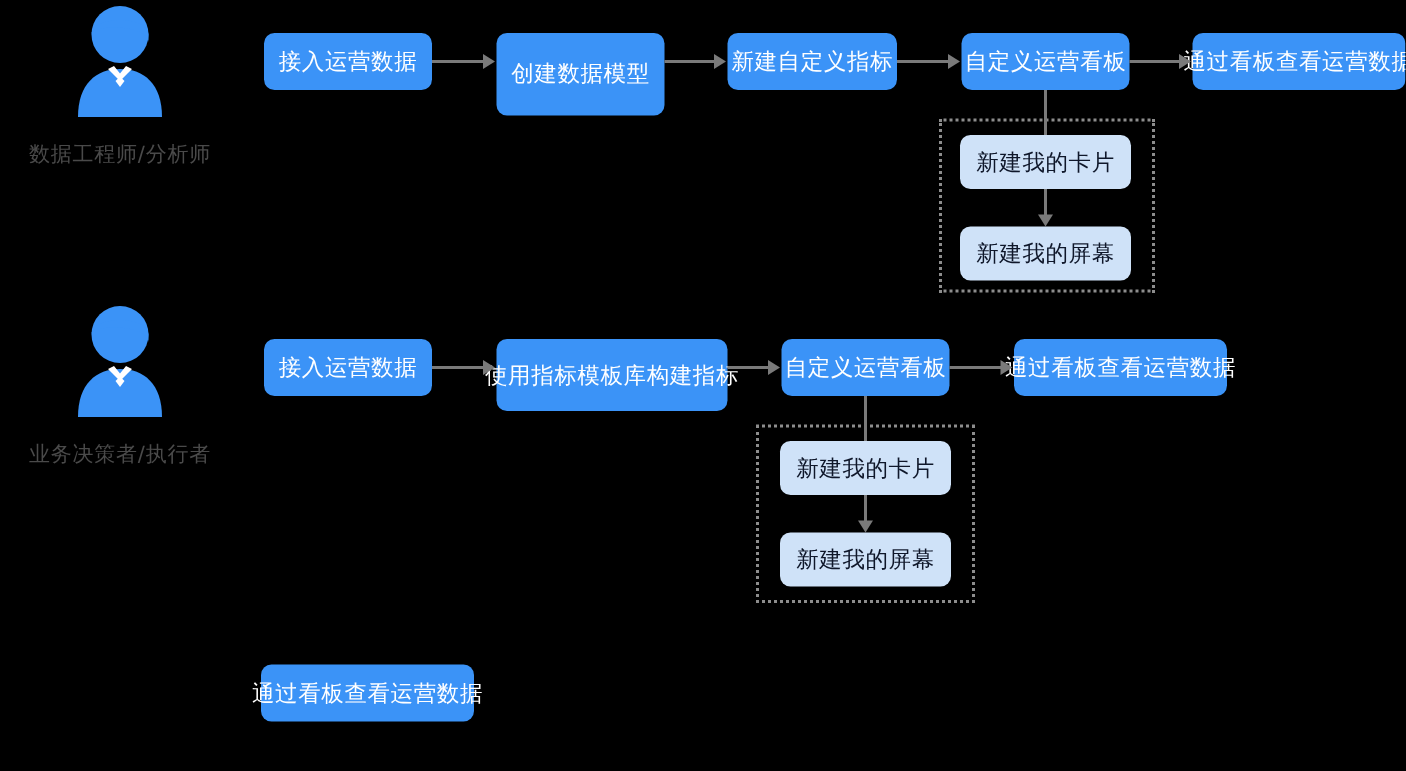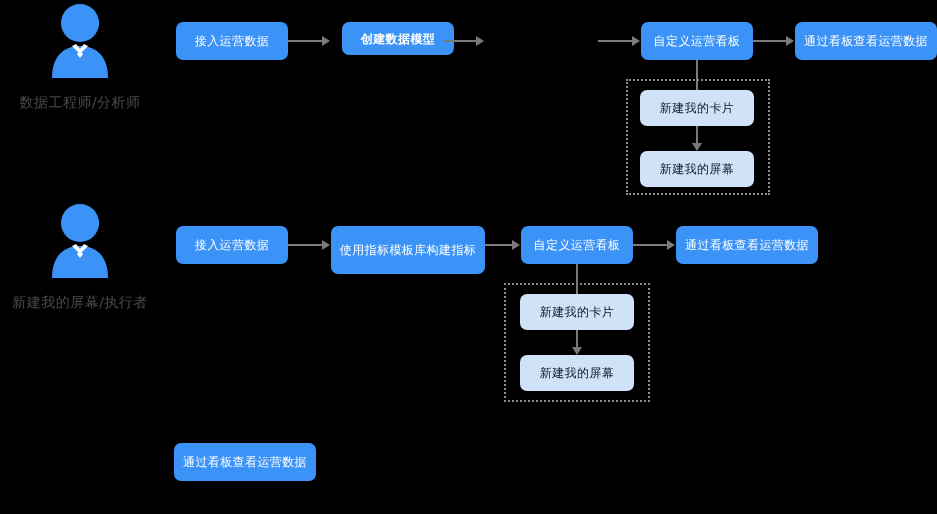--- a/index.html
+++ b/index.html
@@ -43,21 +43,21 @@
   }
 
   
   .node {
     position: absolute;
     box-sizing: border-box;
     display: flex;
     align-items: center;
     justify-content: center;
     border-radius: 7px;
-    font-size: 12px;
+    font-size: 15px;
     line-height: 1;
     white-space: nowrap;
     letter-spacing: 0.4px;
   }
   .node.primary {
     background: #3B93F7;
     color: #ffffff;
   }
   .node.soft {
     background: #CFE2F8;
@@ -108,21 +108,22 @@
       <ellipse cx="36" cy="19" rx="19" ry="19" fill="#3B93F7"></ellipse>
       <path d="M17 19 C17 6, 55 6, 55 19 L55 24 C55 12, 17 12, 17 19 Z" fill="#3B93F7"></path>
       <path d="M8 74 C8 52, 20 42, 36 42 C52 42, 64 52, 64 74 Z" fill="#3B93F7"></path>
       <path d="M28 42 L36 50 L44 42 L40 40 L36 45 L32 40 Z" fill="#FFFFFF"></path>
       <path d="M33 50 L36 47 L39 50 L36 54 Z" fill="#FFFFFF"></path>
     </svg>
     <div class="persona-label">数据工程师/分析师</div>
   </div>
 
   <div class="node primary" style="left:176px; top:22px; width:112px; height:38px;">接入运营数据</div>
-  <div class="node primary" style="left:342px; top:22px; width:112px; height:33px;font-weight:bold;">创建数据模型</div>
+  <div class="node primary" style="left:331px; top:22px; width:112px; height:55px;">创建数据模型</div>
+  <div class="node primary" style="left:485px; top:22px; width:113px; height:38px;">新建自定义指标</div>
   <div class="node primary" style="left:641px; top:22px; width:112px; height:38px;">自定义运营看板</div>
   <div class="node primary" style="left:795px; top:22px; width:142px; height:38px;">通过看板查看运营数据</div>
 
   <div class="conn-h" style="left:288px; top:40px; width:35px;"></div>
   <div class="arrow-r" style="left:322px; top:36px;"></div>
   <div class="conn-h" style="left:443px; top:40px; width:34px;"></div>
   <div class="arrow-r" style="left:476px; top:36px;"></div>
   <div class="conn-h" style="left:598px; top:40px; width:35px;"></div>
   <div class="arrow-r" style="left:632px; top:36px;"></div>
   <div class="conn-h" style="left:753px; top:40px; width:34px;"></div>
@@ -136,21 +137,21 @@
   <div class="node soft" style="left:640px; top:151px; width:114px; height:36px;">新建我的屏幕</div>
 
   <div class="persona" style="left:0px; top:204px;">
     <svg class="avatar" viewBox="0 0 72 74" aria-hidden="true">
       <ellipse cx="36" cy="19" rx="19" ry="19" fill="#3B93F7"></ellipse>
       <path d="M17 19 C17 6, 55 6, 55 19 L55 24 C55 12, 17 12, 17 19 Z" fill="#3B93F7"></path>
       <path d="M8 74 C8 52, 20 42, 36 42 C52 42, 64 52, 64 74 Z" fill="#3B93F7"></path>
       <path d="M28 42 L36 50 L44 42 L40 40 L36 45 L32 40 Z" fill="#FFFFFF"></path>
       <path d="M33 50 L36 47 L39 50 L36 54 Z" fill="#FFFFFF"></path>
     </svg>
-    <div class="persona-label">新建我的屏幕/执行者</div>
+    <div class="persona-label">业务决策者/执行者</div>
   </div>
 
   <div class="node primary" style="left:176px; top:226px; width:112px; height:38px;">接入运营数据</div>
   <div class="node primary" style="left:331px; top:226px; width:154px; height:48px;">使用指标模板库构建指标</div>
   <div class="node primary" style="left:521px; top:226px; width:112px; height:38px;">自定义运营看板</div>
   <div class="node primary" style="left:676px; top:226px; width:142px; height:38px;">通过看板查看运营数据</div>
 
   <div class="conn-h" style="left:288px; top:244px; width:35px;"></div>
   <div class="arrow-r" style="left:322px; top:240px;"></div>
   <div class="conn-h" style="left:485px; top:244px; width:28px;"></div>

